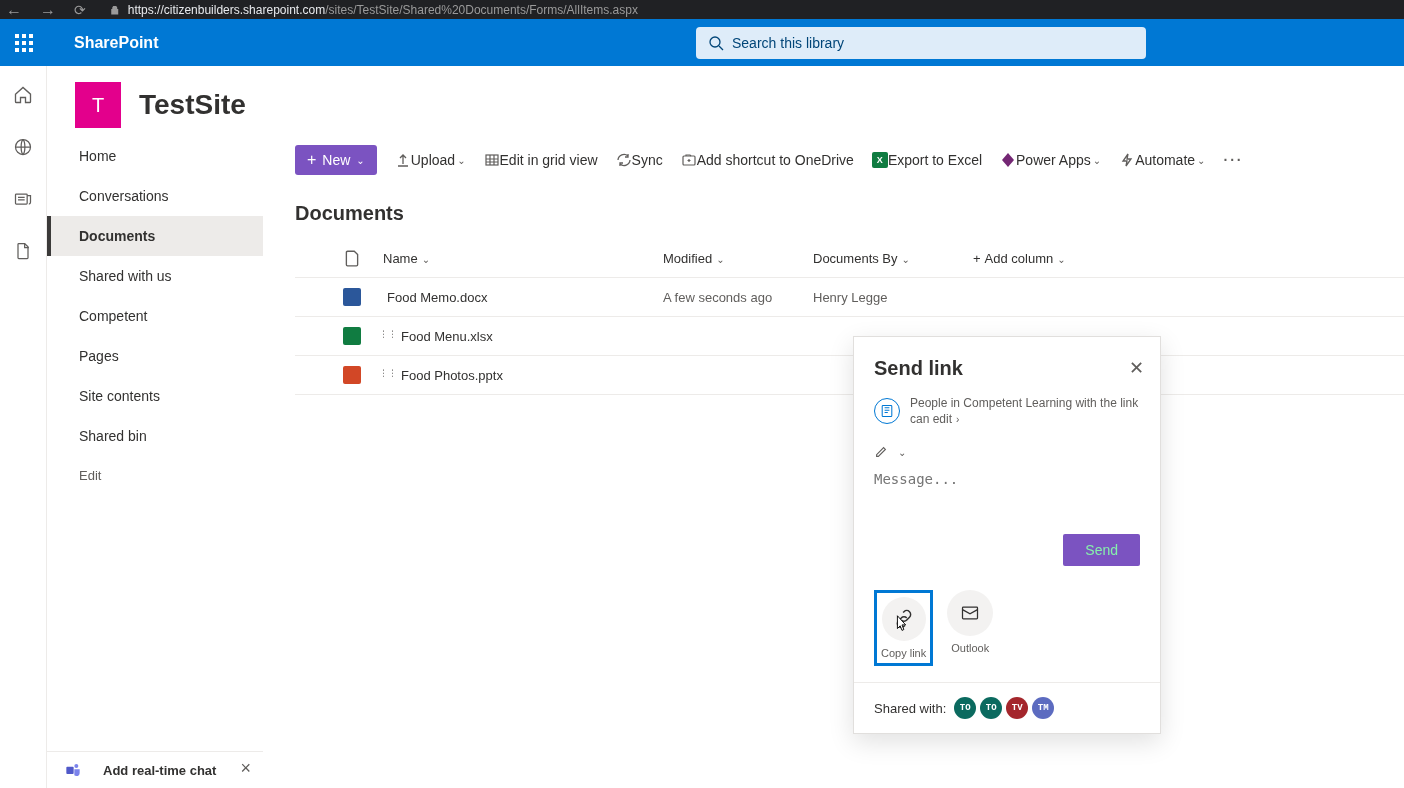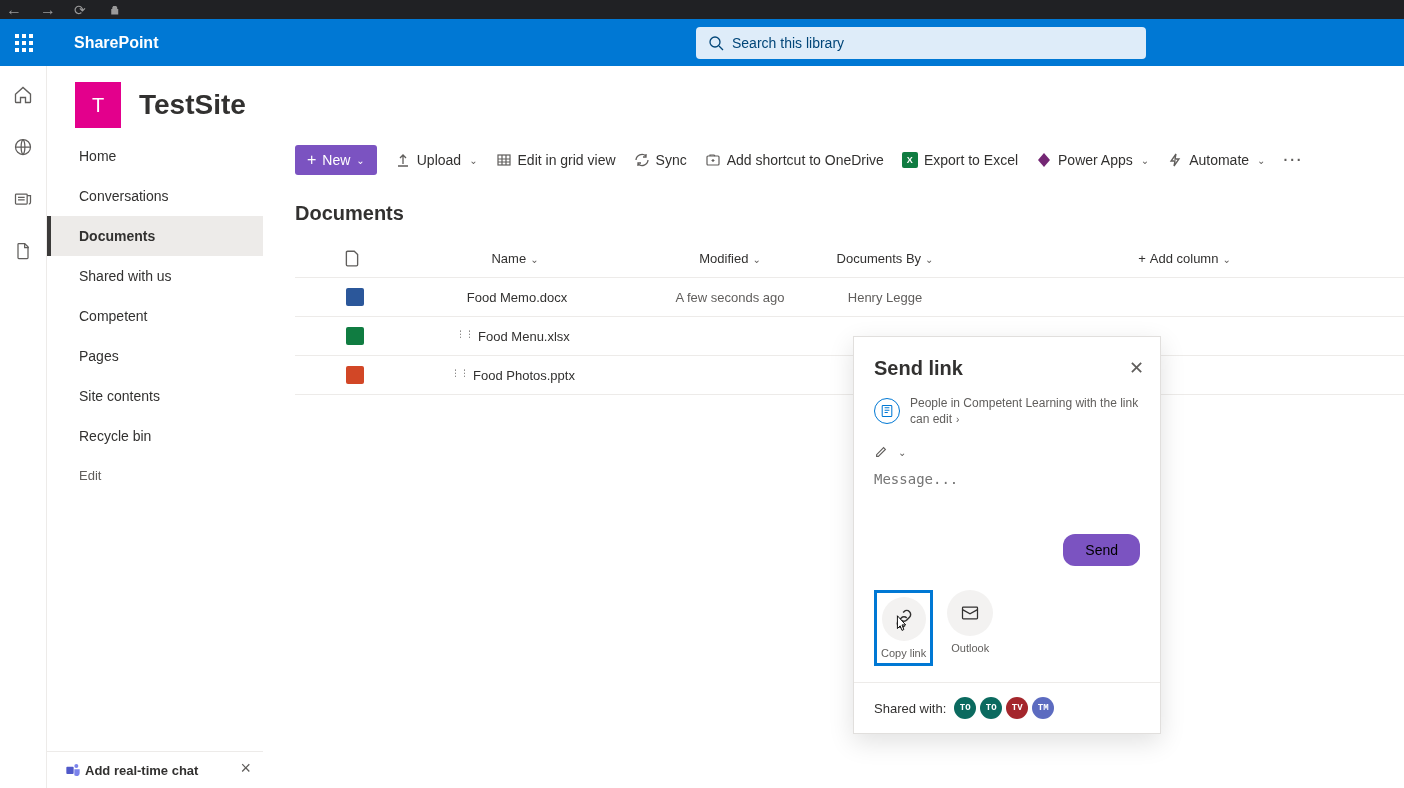--- a/index.html
+++ b/index.html
@@ -37,37 +37,37 @@
   .site-title { font-size:28px; font-weight:600;}
 
   .body-row { display:flex; flex:1; }
   
   .left-nav { width:216px; border-right:none; padding-top:0; position:relative; border-left:0;}
   .left-nav .nav-item { padding: 12px 32px; font-size:14px; color:#323130; cursor:pointer; }
   .left-nav .nav-item.selected { background:#edebe9; border-left:4px solid #3b3a39; padding-left:28px; font-weight:600;}
   .left-nav .edit-link { padding:12px 32px; color:#605e5c; font-size:13px; cursor:pointer;}
   .left-nav .chat-promo { position:absolute; bottom:0; left:0; right:0; padding: 10px 18px; border-top:1px solid #edebe9; font-size:13px;}
   .chat-promo .close-x { position:absolute; top:6px; right:12px; color:#605e5c; cursor:pointer; font-size:18px; font-weight:300;}
-  .chat-promo .row1{ display:flex; align-items:center; gap:4px; font-weight:600;}
+  .chat-promo .row1{ display:flex; align-items:center; gap:22px; font-weight:600;}
   .teams-icon { width:16px; height:16px; }
 
   .right-area { flex:1; padding: 0 0 0 0; position:relative;}
   
   .cmd-bar { display:flex; align-items:center; gap:18px; padding: 8px 32px; height:48px;}
   .new-btn { background:#7b53c1; color:#fff; border-radius:3px; padding: 6px 12px; display:flex; align-items:center; gap:6px; cursor:pointer; font-size:14px;}
-  .cmd { display:flex; align-items:center; gap:6px; color:#323130; cursor:pointer; font-size:14px;}
+  .cmd { display:flex; align-items:center; color:#323130; cursor:pointer; font-size:14px;}
   .cmd .ico { width:16px; height:16px; color:#605e5c; display:inline-flex; align-items:center; justify-content:center;}
   .cmd .chev { font-size:10px; color:#605e5c; margin-left:2px;}
   .excel-badge { width:16px; height:16px; background:#107c41; color:#fff; font-size:9px; display:flex; align-items:center; justify-content:center; border-radius:2px; font-weight:bold;}
   .ellipsis {cursor:pointer; color:#605e5c; letter-spacing:2px; font-weight:700;}
 
   .lib-title { font-size:20px; font-weight:600; padding: 18px 32px 14px;}
   
   table.doclist { width: calc(100% - 32px); margin-left:32px; border-collapse:collapse; }
-  table.doclist th, table.doclist td { text-align:center; padding: 10px 8px; font-size:13px;}
+  table.doclist th, table.doclist td { text-align:left; padding: 10px 8px; font-size:13px;}
   table.doclist thead th { color:#323130; font-weight:400; border-bottom:1px solid #edebe9; }
   table.doclist tbody tr { border-bottom:1px solid #edebe9;}
   .col-chev { font-size:10px; color:#605e5c; margin-left:4px;}
   .file-ico { width:18px; height:18px; display:inline-block; vertical-align:middle; border-radius:2px;}
   .doc-blue { background:#2b579a; }
   .xls-green { background:#107c41; }
   .ppt-orange { background:#d24726; }
   .filename { margin-left: 4px;}
   .newmark { font-size:9px; color:#605e5c; vertical-align:top; margin-left:-4px; margin-right:0;}
   .modcol { color:#605e5c; font-size:12px;}
@@ -82,21 +82,21 @@
   .permrow { display:flex; gap:10px; align-items:flex-start; margin-bottom:18px; cursor:pointer;justify-content:center;}
   .globe-circle { width:26px; height:26px; border:1.5px solid #0078d4; border-radius:50%; display:flex; align-items:center; justify-content:center; color:#0078d4; flex-shrink:0; margin-top:2px;}
   .permtext { font-size:12px; color:#605e5c; line-height:1.3; }
   .permtext .chv{ font-size:10px; margin-left:4px;}
   .input-row { display:flex; align-items:center; gap:10px; margin-bottom:12px;}
   .name-input { flex:1; border:none; border-bottom:1.5px solid #7b53c1; padding:4px 2px; font-size:14px; outline:none;}
   .pen { color:#605e5c; cursor:pointer;}
   .inp-chev { font-size:10px; color:#605e5c;}
   .msg-input { width:100%; border:none; font-size:14px; outline:none; resize:none; color:#605e5c; height:60px;}
   .send-row { display:flex; justify-content:flex-end; margin-bottom:20px;}
-  .send-btn { background:#7b53c1; color:#000000; border:none; padding:8px 22px; border-radius:12px; cursor:pointer; font-size:14px;}
+  .send-btn { background:#7b53c1; color:#86efac; border:none; padding:8px 22px; border-radius:2px; cursor:pointer; font-size:14px;}
   .share-options { display:flex; gap:14px; align-items:flex-start; padding-top:4px;}
   .opt { text-align:center; font-size:11px; color:#605e5c;}
   .opt .circ { width:46px; height:46px; border-radius:50%; background:#f3f2f1; display:flex; align-items:center; justify-content:center; margin:0 auto 6px; color:#323130;}
   .opt.highlight { padding:4px; border:3px solid #0078d4;}
   .opt.highlight .circ { width:44px; height:44px;}
   .cursor { position:absolute; width:22px; height:26px; pointer-events:none;}
 
   .sharedwith { border-top:1px solid #edebe9; padding:14px 20px; display:flex; align-items:center; gap:8px; font-size:13px;}
   .avlist { display:flex; gap:4px;}
   .av { width:22px; height:22px; border-radius:50%; color:#fff; font-size:9px; font-weight:600; display:flex; align-items:center; justify-content:center;font-family:Liberation Mono, monospace;}
@@ -109,20 +109,23 @@
 <body>
 
 <div class="browser-bar">
   <div class="nav-icons">
     <span>←</span>
     <span>→</span>
     <span style="font-size:14px;">⟳</span>
   </div>
   <div class="url-box">
     <span class="lock"></span>
+    <span>
+      <span class="white">https://citizenbuilders.sharepoint.com</span><span class="gray">/sites/TestSite/Shared%20Documents/Forms/AllItems.aspx</span>
+    </span>
   </div>
 </div>
 
 <div class="suite-bar">
   <div class="waffle">
     <div class="waffle-dots">
       <span></span>
         <span></span>
         <span></span>
         <span></span>
@@ -179,21 +182,21 @@
 
     <div class="body-row">
       <div class="left-nav">
         <div class="nav-item">Home</div>
         <div class="nav-item">Conversations</div>
         <div class="nav-item selected">Documents</div>
         <div class="nav-item">Shared with us</div>
         <div class="nav-item">Competent</div>
         <div class="nav-item">Pages</div>
         <div class="nav-item">Site contents</div>
-        <div class="nav-item">Recycle bin</div>
+        <div class="nav-item">Shared bin</div>
         <div class="edit-link">Edit</div>
         <div class="chat-promo">
           <span class="close-x">×</span>
           <div class="row1">
             <svg class="teams-icon" viewBox="0 0 24 24" fill="#5059c9">
                 <rect x="2" y="7" width="11" height="11" rx="1.5"></rect>
                 <circle cx="17" cy="6" r="3" fill="#7b83eb"></circle>
                 <path d="M14 11h8v5a5 5 0 0 1-5 5 5 5 0 0 1-3-1z" fill="#7b83eb"></path>
               </svg>
             <span>Add real-time chat</span>

